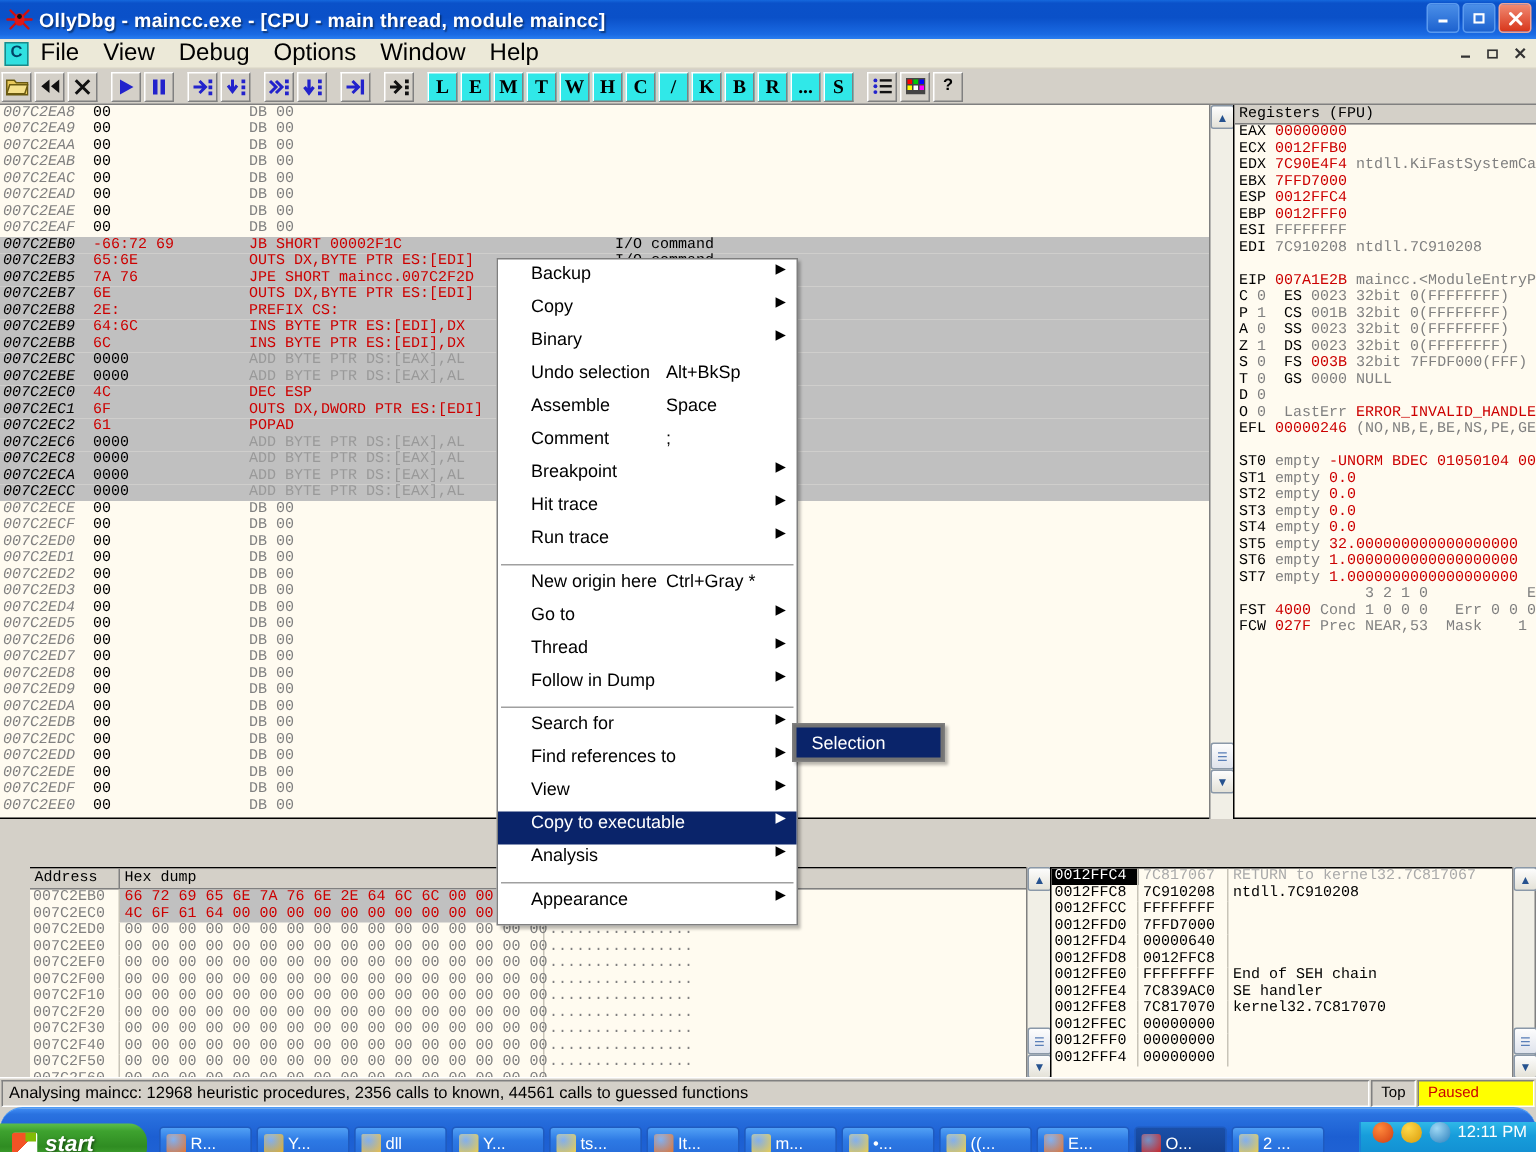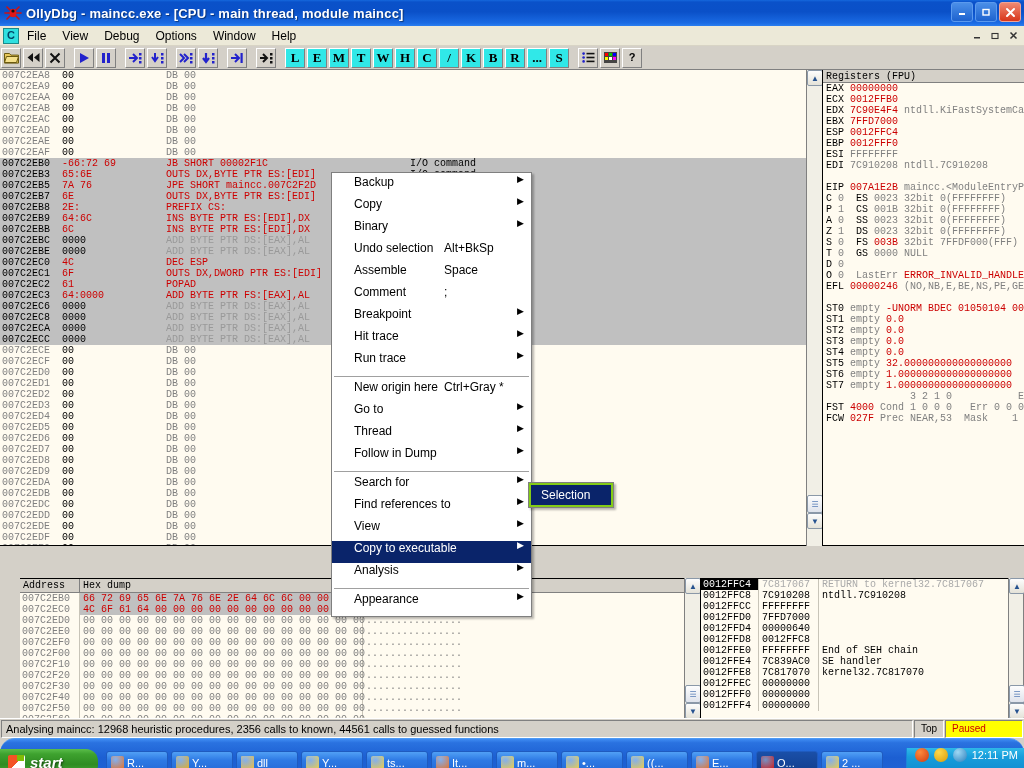--- a/index.html
+++ b/index.html
@@ -37,21 +37,21 @@
   .menubar {
     position: absolute; left: 0; top: 26px; width: 1024px; height: 20px;
     background: #ece9d8; display: flex; align-items: center;
     border-bottom: 1px solid #d8d4c5;
   }
   .menu-doc-icon {
     width: 16px; height: 16px; margin-left: 3px; background: #30e0e0;
     border: 1px solid #1a8a8a; color: #046; font-size: 11px; font-weight: bold;
     display: flex; align-items: center; justify-content: center; line-height: 1;
   }
-  .menu-item { padding: 2px 8px; font-size: 12px; color: #000; }
+  .menu-item { padding: 2px 8px; font-size: 16px; color: #000; }
   .mdi-btns { position: absolute; right: 2px; top: 1px; display: flex; gap: 1px; }
   .mdi-btn {
     width: 17px; height: 16px; background: #ece9d8;
     border: 1px solid #ece9d8;
     display: flex; align-items: center; justify-content: center;
     font-size: 10px; color: #333;
   }
 
   
   .toolbar {
@@ -82,21 +82,21 @@
     position: absolute; left: 0; top: 0; width: 822px; height: 476px;
     background: #fffbf0; border: 1px solid #000; border-top: none; border-left: none;
     overflow: hidden;
   }
   .drow {
     height: 11px; line-height: 11px; white-space: pre;
     font-family: "Liberation Mono", monospace; font-size: 10px;
     display: flex;
   }
   .drow.sel { background: #c0c0c0; }
-  .d-addr { width: 62px; flex: 0 0 62px; padding-left: 2px; }
+  .d-addr { width: 62px; flex: 0 0 62px; padding-left: 2px; font-style: italic; }
   .d-hex  { width: 104px; flex: 0 0 104px; }
   .d-dis  { width: 240px; flex: 0 0 240px; }
   .c-gray   { color: #808080; }
   .c-red    { color: #cc0000; }
   .c-black  { color: #000; }
   .c-dkgray { color: #999; }
 
   
   .vscroll {
     position: absolute; width: 16px;
@@ -251,22 +251,22 @@
     height: 22px; display: flex; align-items: flex-start;
     font-size: 12px; color: #000; padding-left: 22px; position: relative;
   }
   .ctx-item.sel { background: #0a246a; color: #fff; }
   .ctx-acc { position: absolute; left: 112px; font-size: 12px; }
   .ctx-arrow {
     position: absolute; right: 7px; font-size: 9px; line-height: 1;
   }
   .ctx-sep { height: 1px; background: #a0a0a0; margin: 3px 2px; }
   .submenu {
-    position: absolute; left: 528px; top: 482px; width: 86px;
-    background: #84cc16; border: 1px solid #7f7f7f;
+    position: absolute; left: 528px; top: 482px; width: 102px;
+    background: #737373; border: 1px solid #7f7f7f;
     box-shadow: 2px 2px 2px rgba(0,0,0,.28); padding: 2px; z-index: 60;
   }
   .sub-item {
     height: 20px; display: flex; align-items: center; padding-left: 10px;
     font-size: 12px; background: #0a246a; color: #fff;
   }
 </style>
 </head>
 <body>
 
@@ -473,21 +473,20 @@
           <div class="drow sel"><span class="d-addr c-black">007C2EB5</span><span class="d-hex c-red">7A 76</span><span class="d-dis c-red">JPE SHORT maincc.007C2F2D</span></div>
           <div class="drow sel"><span class="d-addr c-black">007C2EB7</span><span class="d-hex c-red">6E</span><span class="d-dis c-red">OUTS DX,BYTE PTR ES:[EDI]</span></div>
           <div class="drow sel"><span class="d-addr c-black">007C2EB8</span><span class="d-hex c-red">2E:</span><span class="d-dis c-red">PREFIX CS:</span></div>
           <div class="drow sel"><span class="d-addr c-black">007C2EB9</span><span class="d-hex c-red">64:6C</span><span class="d-dis c-red">INS BYTE PTR ES:[EDI],DX</span></div>
           <div class="drow sel"><span class="d-addr c-black">007C2EBB</span><span class="d-hex c-red">6C</span><span class="d-dis c-red">INS BYTE PTR ES:[EDI],DX</span></div>
           <div class="drow sel"><span class="d-addr c-black">007C2EBC</span><span class="d-hex c-black">0000</span><span class="d-dis c-dkgray">ADD BYTE PTR DS:[EAX],AL</span></div>
           <div class="drow sel"><span class="d-addr c-black">007C2EBE</span><span class="d-hex c-black">0000</span><span class="d-dis c-dkgray">ADD BYTE PTR DS:[EAX],AL</span></div>
           <div class="drow sel"><span class="d-addr c-black">007C2EC0</span><span class="d-hex c-red">4C</span><span class="d-dis c-red">DEC ESP</span></div>
           <div class="drow sel"><span class="d-addr c-black">007C2EC1</span><span class="d-hex c-red">6F</span><span class="d-dis c-red">OUTS DX,DWORD PTR ES:[EDI]</span></div>
           <div class="drow sel"><span class="d-addr c-black">007C2EC2</span><span class="d-hex c-red">61</span><span class="d-dis c-red">POPAD</span></div>
-          <div class="drow sel"><span class="d-addr c-black">007C2EC3</span><span class="d-hex c-red">64:0000</span><span class="d-dis c-red">ADD BYTE PTR FS:[EAX],AL</span></div>
           <div class="drow sel"><span class="d-addr c-black">007C2EC6</span><span class="d-hex c-black">0000</span><span class="d-dis c-dkgray">ADD BYTE PTR DS:[EAX],AL</span></div>
           <div class="drow sel"><span class="d-addr c-black">007C2EC8</span><span class="d-hex c-black">0000</span><span class="d-dis c-dkgray">ADD BYTE PTR DS:[EAX],AL</span></div>
           <div class="drow sel"><span class="d-addr c-black">007C2ECA</span><span class="d-hex c-black">0000</span><span class="d-dis c-dkgray">ADD BYTE PTR DS:[EAX],AL</span></div>
           <div class="drow sel"><span class="d-addr c-black">007C2ECC</span><span class="d-hex c-black">0000</span><span class="d-dis c-dkgray">ADD BYTE PTR DS:[EAX],AL</span></div>
           <div class="drow"><span class="d-addr c-gray">007C2ECE</span><span class="d-hex c-black">00</span><span class="d-dis c-gray">DB 00</span></div>
           <div class="drow"><span class="d-addr c-gray">007C2ECF</span><span class="d-hex c-black">00</span><span class="d-dis c-gray">DB 00</span></div>
           <div class="drow"><span class="d-addr c-gray">007C2ED0</span><span class="d-hex c-black">00</span><span class="d-dis c-gray">DB 00</span></div>
           <div class="drow"><span class="d-addr c-gray">007C2ED1</span><span class="d-hex c-black">00</span><span class="d-dis c-gray">DB 00</span></div>
           <div class="drow"><span class="d-addr c-gray">007C2ED2</span><span class="d-hex c-black">00</span><span class="d-dis c-gray">DB 00</span></div>
           <div class="drow"><span class="d-addr c-gray">007C2ED3</span><span class="d-hex c-black">00</span><span class="d-dis c-gray">DB 00</span></div>

